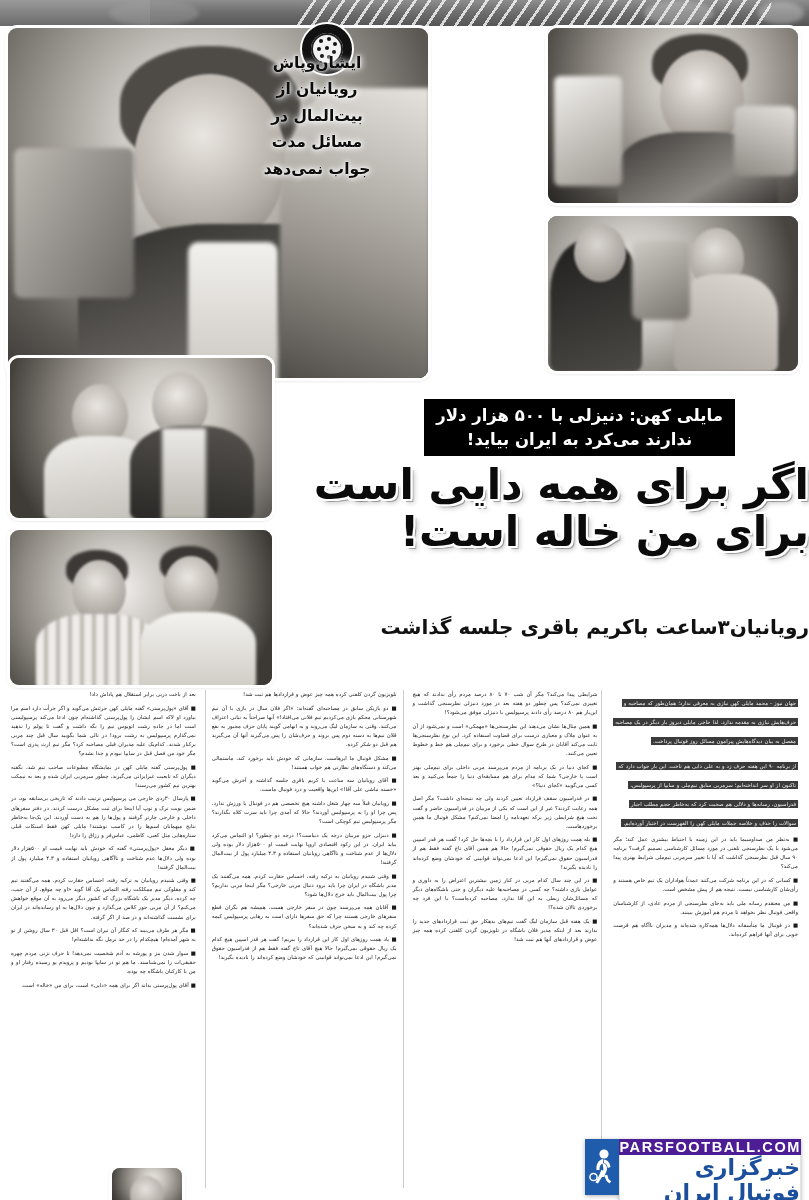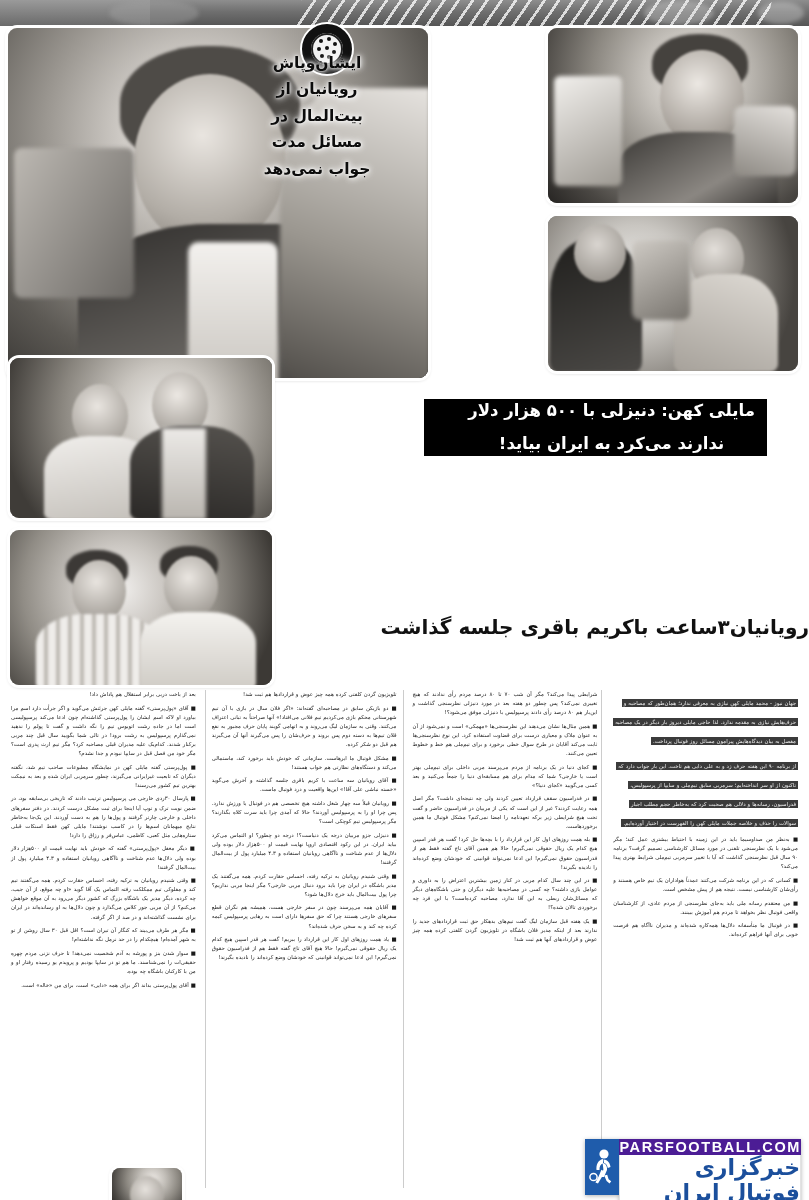--- a/index.html
+++ b/index.html
@@ -85,21 +85,21 @@
     text-align:center;line-height:1.45;
     font-size:15.5px;font-weight:bold;color:#0c0c0c;
     direction:rtl;text-shadow:0 0 3px #fff,0 0 6px #fff,0 0 9px #fff;
   }
   .kicker div{margin-bottom:4px;white-space:nowrap;}
 
   
   .black-banner{
     position:absolute;left:424px;top:399px;width:311px;height:57px;
     background:#000;color:#fff;direction:rtl;text-align:center;
-    display:flex;flex-direction:column;justify-content:space-between;padding-left:32px;
+    display:flex;flex-direction:column;justify-content:center;
   }
   .black-banner span{
     display:block;font-size:16.5px;font-weight:bold;line-height:1.45;
     letter-spacing:-.2px;white-space:nowrap;
   }
 
   
   .mainhead{
     position:absolute;left:420px;top:462px;width:389px;
     direction:rtl;text-align:center;
@@ -254,20 +254,24 @@
     <div>بیت‌المال در</div>
     <div>مسائل مدت</div>
     <div>جواب نمی‌دهد</div>
   </div>
 
   <div class="black-banner">
     <span>مایلی کهن: دنیزلی با ۵۰۰ هزار دلار</span>
     <span>ندارند می‌کرد به ایران بیاید!</span>
   </div>
 
+  <div class="mainhead">
+    <div class="l1">اگر برای همه دایی است</div>
+    <div class="l2">برای من خاله است!</div>
+  </div>
 
   <div class="subhead">
     <span>رویانیان۳ساعت باکریم باقری جلسه گذاشت</span>
   </div>
 
   <div class="rule" style="left:205px;"></div>
   <div class="rule" style="left:403px;"></div>
   <div class="rule" style="left:601px;"></div>
 
   <div class="columns">

